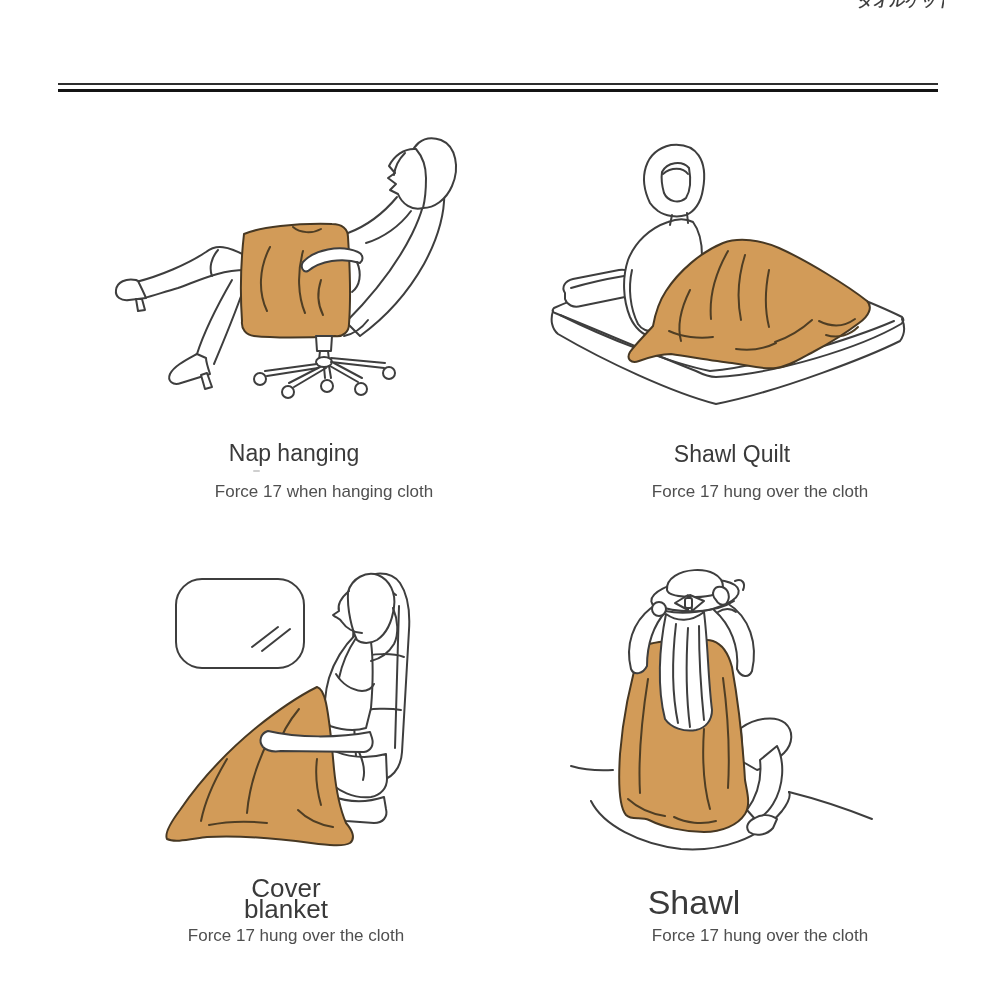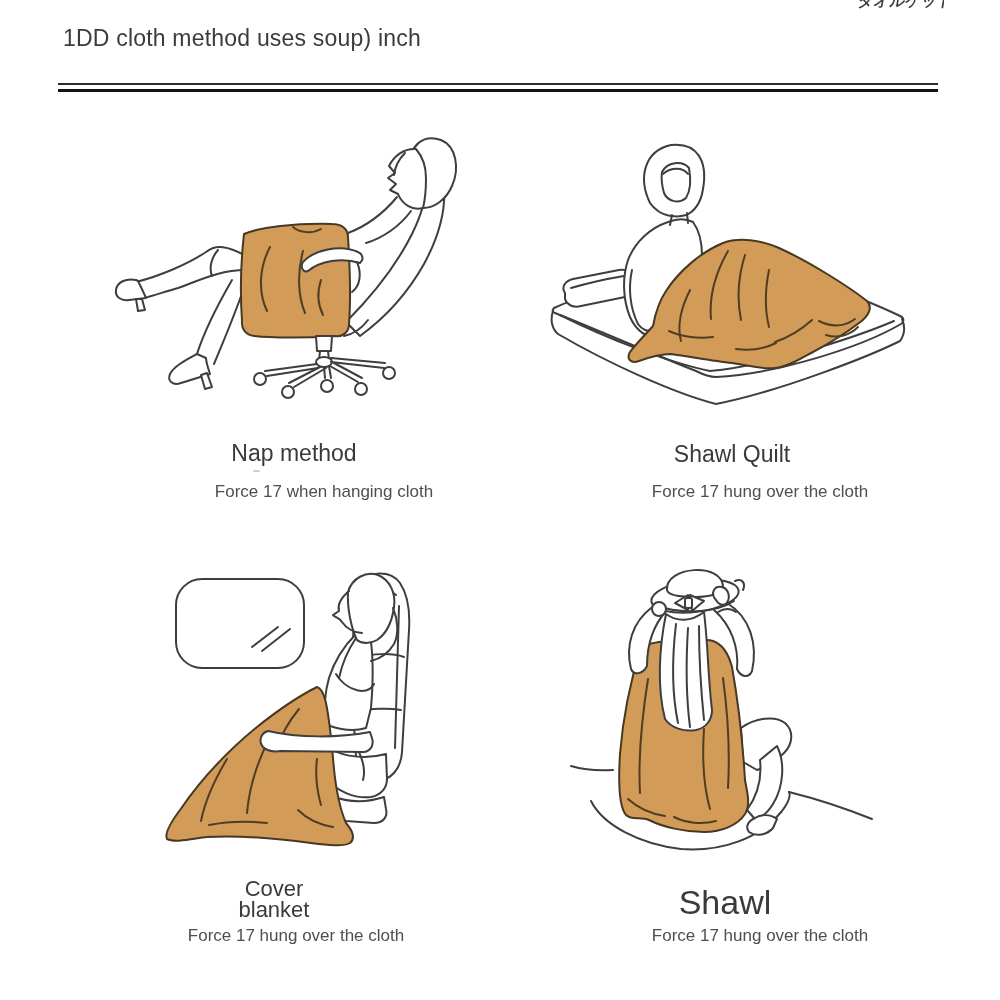--- a/index.html
+++ b/index.html
@@ -28,36 +28,35 @@
     white-space:nowrap;text-align:center;
   }
   .sec-caption{
     position:absolute;transform:translateX(-50%);font-size:17px;color:#4f4f4f;
     white-space:nowrap;text-align:center;
   }
   #title-nap{left:294px;top:440px;}
   #cap-nap{left:324px;top:482px;}
   #title-towel{left:732px;top:441px;}
   #cap-towel{left:760px;top:482px;}
-  #title-cover{left:274px;top:878px;white-space:normal;width:100px;line-height:21px;font-size:22px;}
+  #title-cover{left:286px;top:878px;white-space:normal;width:100px;line-height:21px;font-size:26px;}
   #cap-cover{left:296px;top:926px;}
-  #title-shawl{left:725px;top:883px;font-size:34px;}
+  #title-shawl{left:694px;top:883px;font-size:34px;}
   #cap-shawl{left:760px;top:926px;}
   #stray-mark{left:253px;top:470px;width:7px;height:2px;background:#cfcfcf;border-radius:1px;}
   svg .ln{fill:none;stroke:#3e3e3e;stroke-width:2;stroke-linecap:round;stroke-linejoin:round;}
   svg .wh{fill:#ffffff;stroke:#3e3e3e;stroke-width:2;stroke-linecap:round;stroke-linejoin:round;}
   svg .bk{fill:#d29b58;stroke:#473823;stroke-width:2;stroke-linejoin:round;}
   svg .fd{fill:none;stroke:#4f3e24;stroke-width:2;stroke-linecap:round;}
 </style>
 </head>
 <body>
 
 <div id="canvas">
 
-  <div class="abs" id="page-title">1DD cloth method uses soup) inch</div>
 
   <div class="abs" id="corner-clip">
     <span>タオルケット</span>
   </div>
 
   <div class="abs" id="divider"></div>
 
   <svg class="fig" style="left:100px;top:130px;" width="380" height="272" viewBox="0 0 380 272" aria-hidden="true">
 
     <path class="wh" d="M246,192 C270,168 296,136 312,104 C322,84 328,62 326,44 L344,56 C346,80 338,108 324,134 C306,166 282,190 260,206 Z"></path>
@@ -197,21 +196,21 @@
     <path class="ln" d="M180,33 C187,30 191,35 188,42"></path>
     <path class="ln" d="M101,57 C122,66 160,66 179,53"></path>
     <path class="wh" d="M120,55 L133,47 L133,62 Z"></path>
     <path class="wh" d="M135,47 L149,53 L137,63 Z"></path>
     <rect class="wh" x="130" y="50" width="7" height="10" rx="2"></rect>
 
     <circle class="wh" cx="104" cy="61" r="7"></circle>
     <path class="wh" d="M161,52 C155,46 159,37 167,39 C174,41 176,50 171,56 C167,58 163,56 161,52 Z"></path>
   </svg>
 
-  <div class="sec-title" id="title-nap">Nap method</div>
+  <div class="sec-title" id="title-nap">Nap hanging</div>
   <div class="abs" id="stray-mark"></div>
   <div class="sec-caption" id="cap-nap">Force 17 when hanging cloth</div>
 
   <div class="sec-title" id="title-towel">Shawl Quilt</div>
   <div class="sec-caption" id="cap-towel">Force 17 hung over the cloth</div>
 
   <div class="sec-title" id="title-cover">Cover blanket</div>
   <div class="sec-caption" id="cap-cover">Force 17 hung over the cloth</div>
 
   <div class="sec-title" id="title-shawl">Shawl</div>

